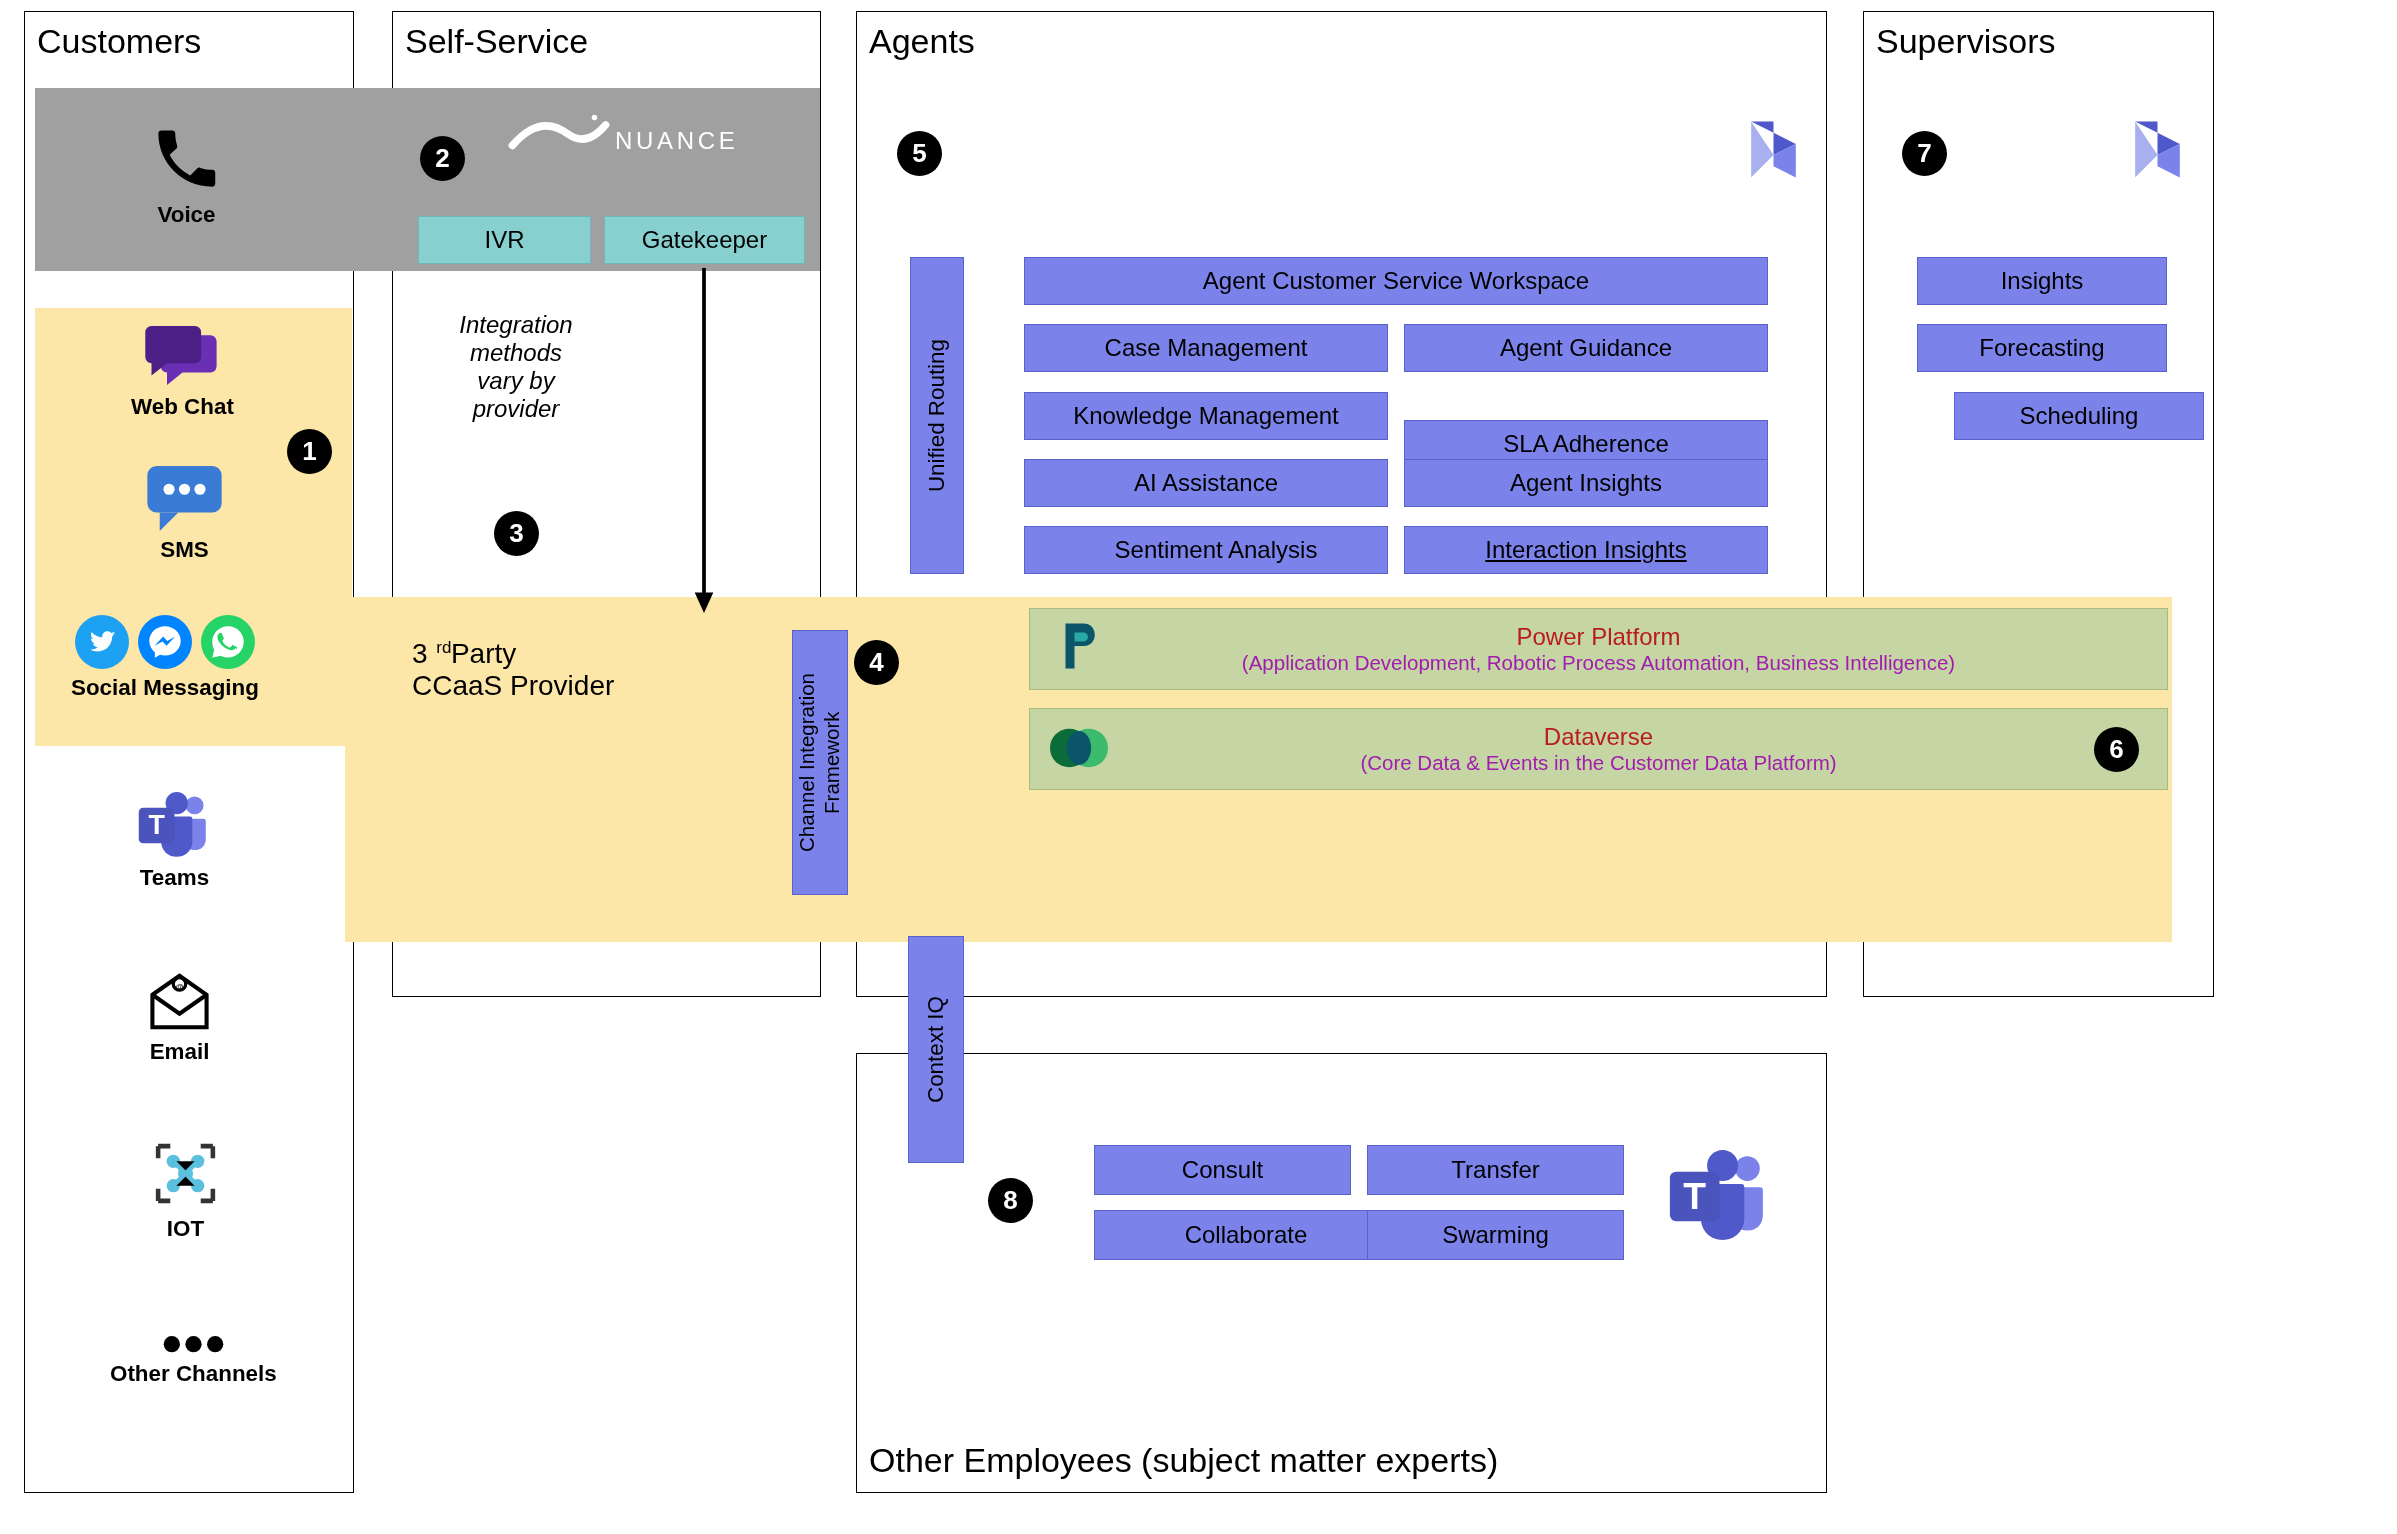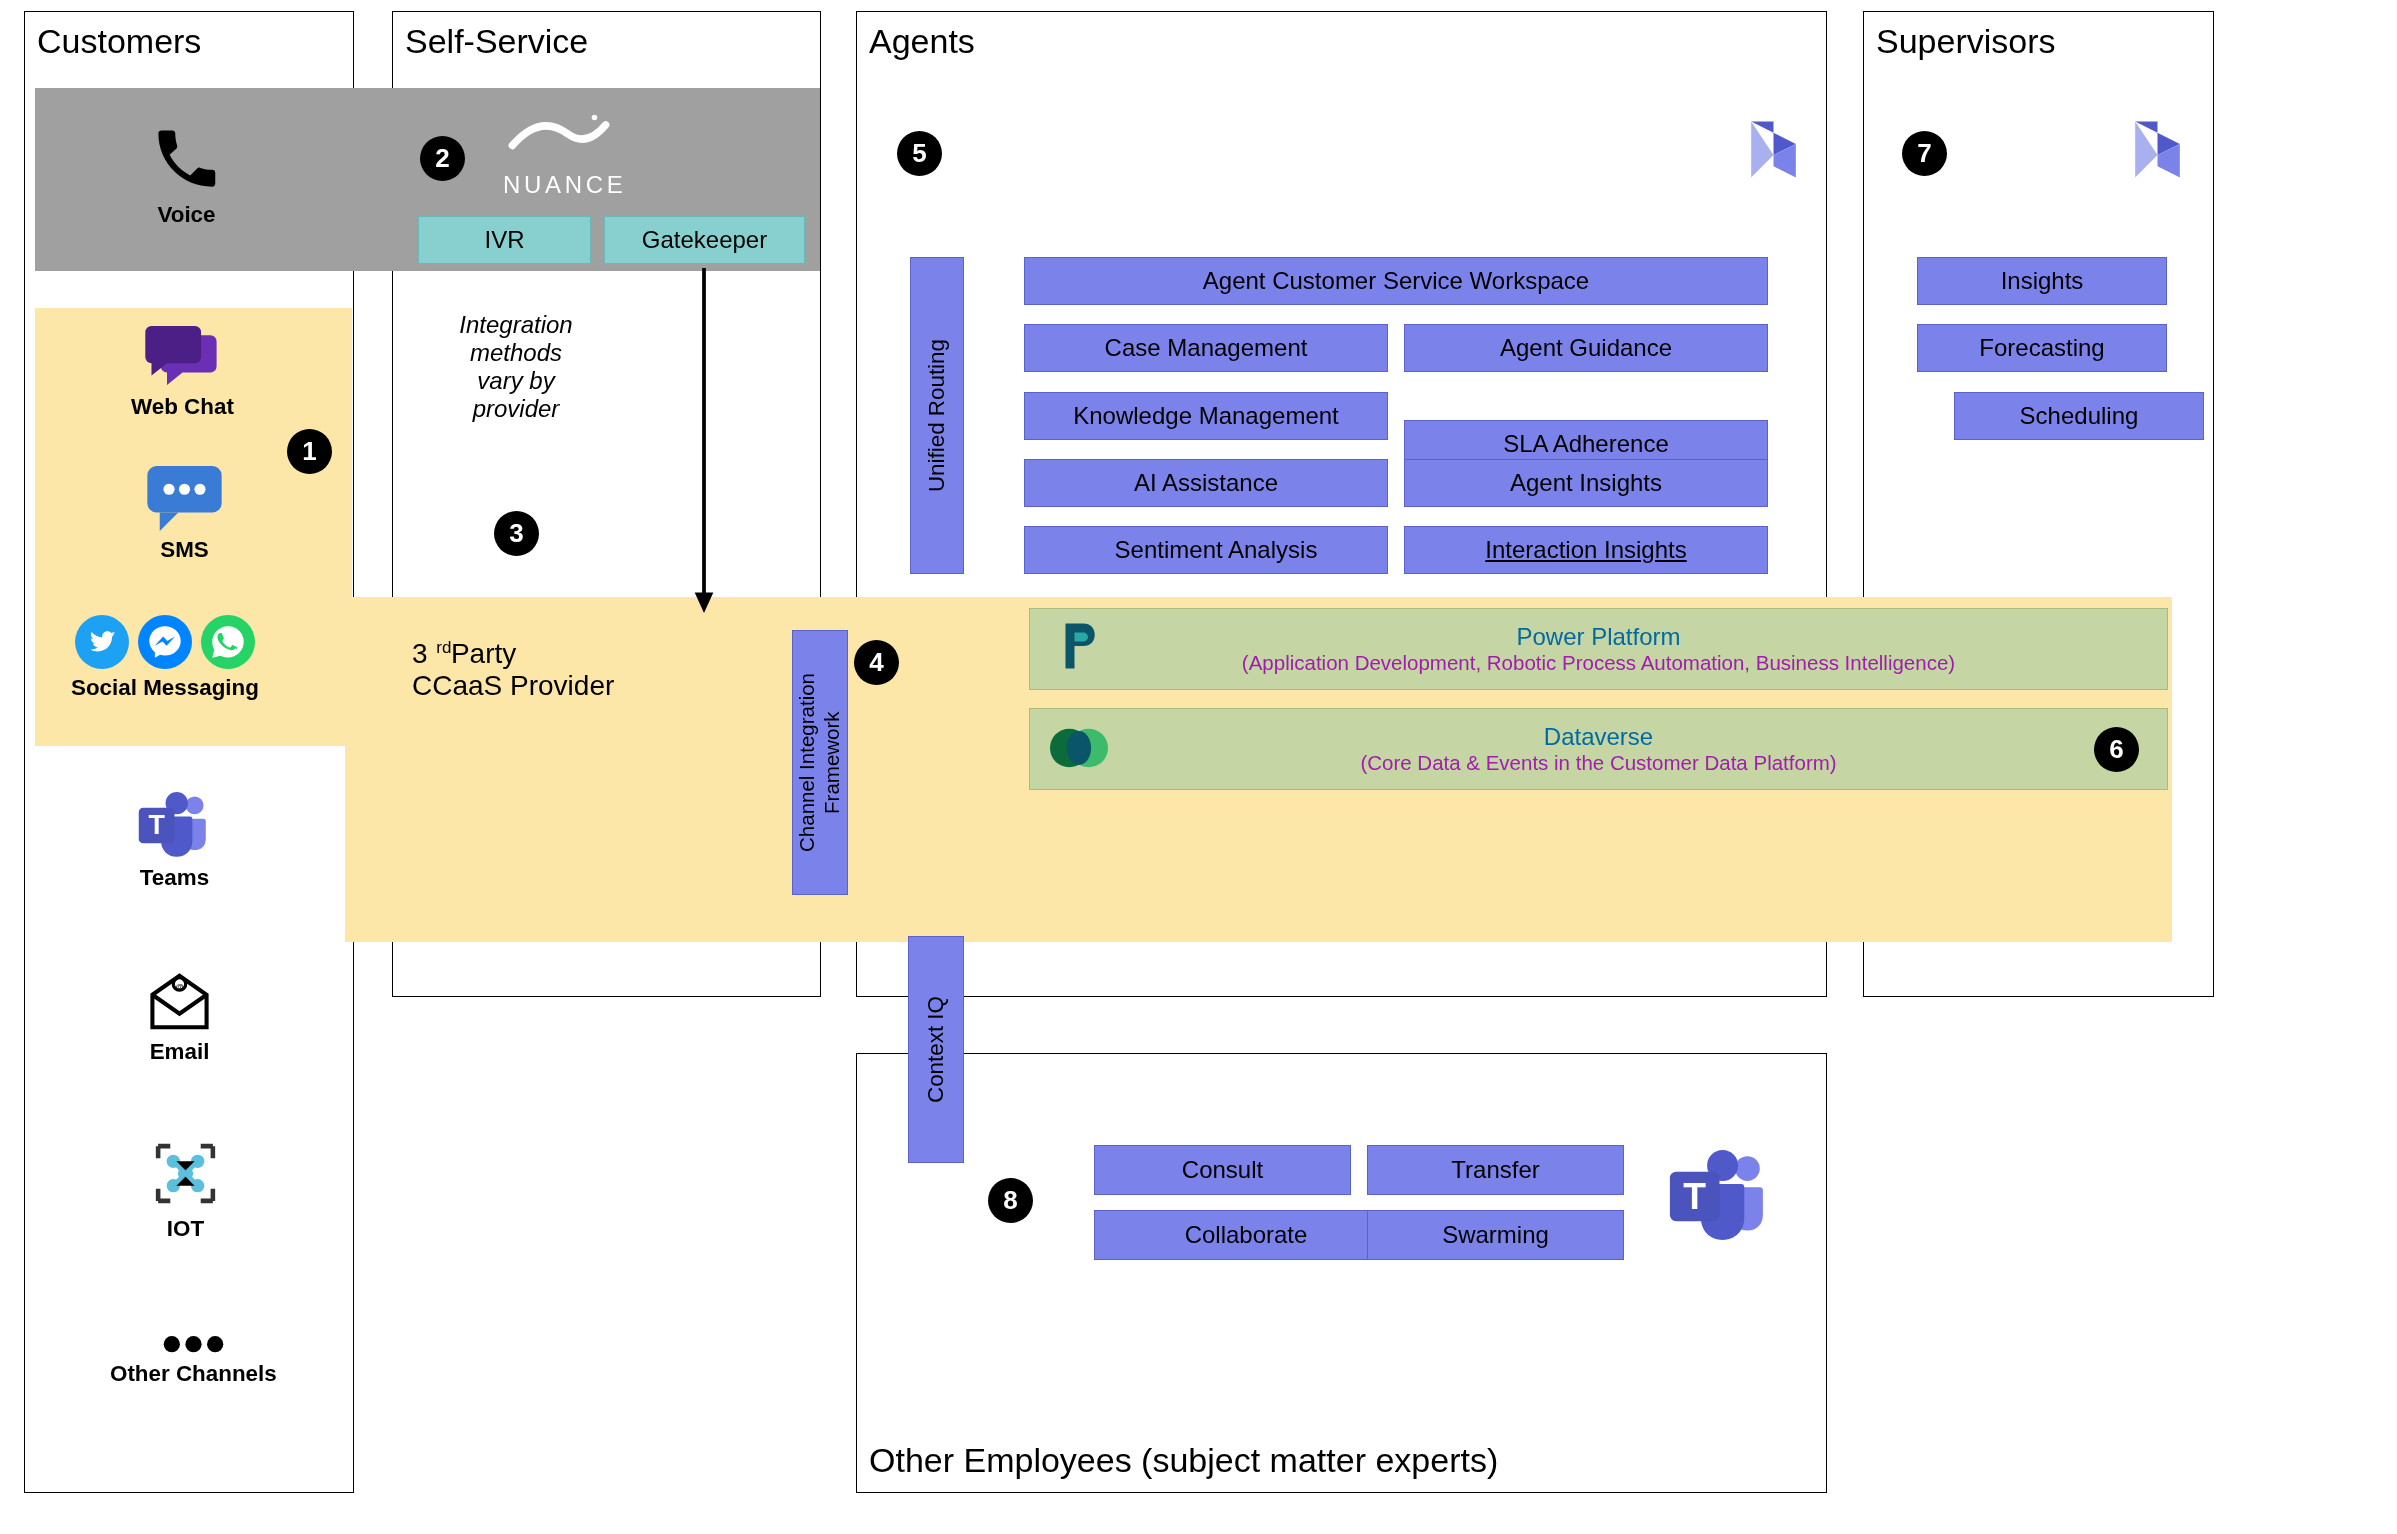--- a/index.html
+++ b/index.html
@@ -70,21 +70,21 @@
   }
   .olive-box {
     position: absolute;
     background: #c5d6a4;
     border: 0.9px solid #a8bc80;
     display: flex;
     flex-direction: column;
     align-items: center;
     justify-content: center;
   }
-  .olive-title { font-size: 24px; color: #0369a1; }
+  .olive-title { font-size: 24px; color: #b91c1c; }
   .olive-sub { font-size: 20.5px; color: #a21caf; }
   .vlabel {
     writing-mode: vertical-rl;
     transform: rotate(180deg);
     text-align: center;
   }
   .gray-band {
     position: absolute;
     background: #a0a0a0;
     z-index: 1;
@@ -219,21 +219,21 @@
   <svg class="icon" width="65" height="22.4" viewBox="0 0 24 8">
     <circle cx="4" cy="4" r="3" fill="#000"></circle>
     <circle cx="12" cy="4" r="3" fill="#000"></circle>
     <circle cx="20" cy="4" r="3" fill="#000"></circle>
   </svg>
   <span class="channel-label">Other Channels</span>
 </div>
 
 <div class="badge" style="left:287px; top:429px;">1</div>
 
-<div style="position:absolute; left:503px; top:108px; z-index:5; display:flex; flex-direction:column; align-items:flex-start;gap:16px;">
+<div style="position:absolute; left:503px; top:108px; z-index:5; display:flex; align-items:flex-end;">
   <svg width="112" height="47" viewBox="0 0 120 50">
     <path d="M10 40 Q40 5 70 28 Q90 42 110 18" stroke="#fff" stroke-width="8" fill="none" stroke-linecap="round"></path>
     <circle cx="98" cy="10" r="3" fill="#fff"></circle>
   </svg>
   <span style="color:#fff; font-size:24px; letter-spacing:3.7px; font-weight:500;">NUANCE</span>
 </div>
 <div class="badge" style="left:420px; top:136px;">2</div>
 
 <div class="teal-box" style="left:418px; top:216px; width:173px; height:48px; z-index:5;">IVR</div>
 <div class="teal-box" style="left:604px; top:216px; width:201px; height:48px; z-index:5;">Gatekeeper</div>

